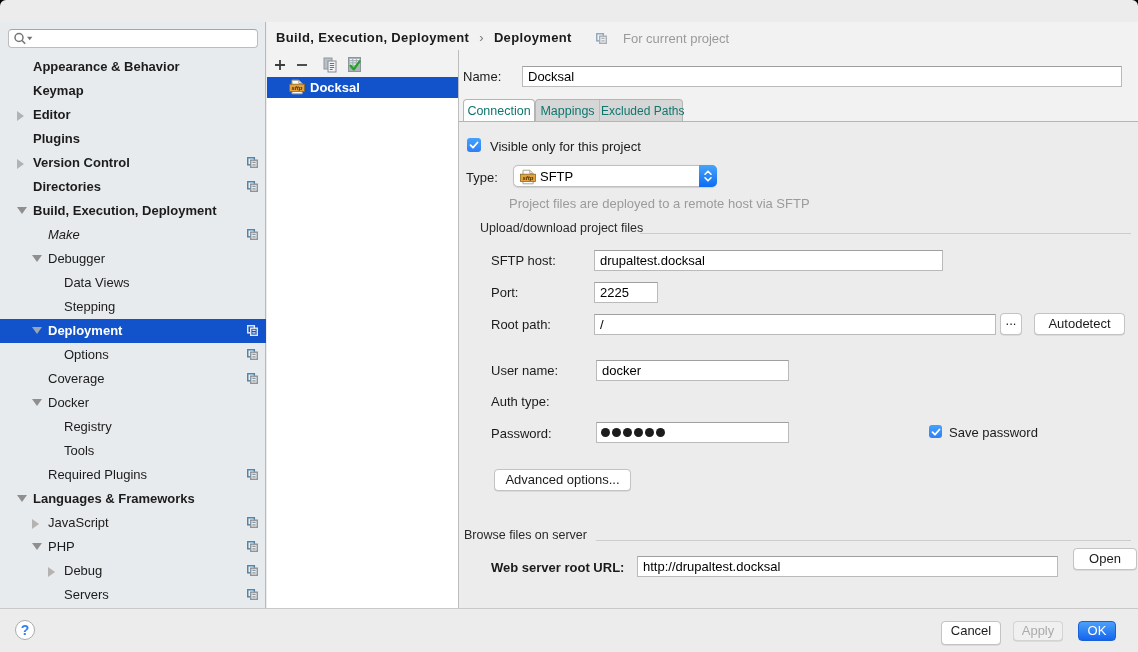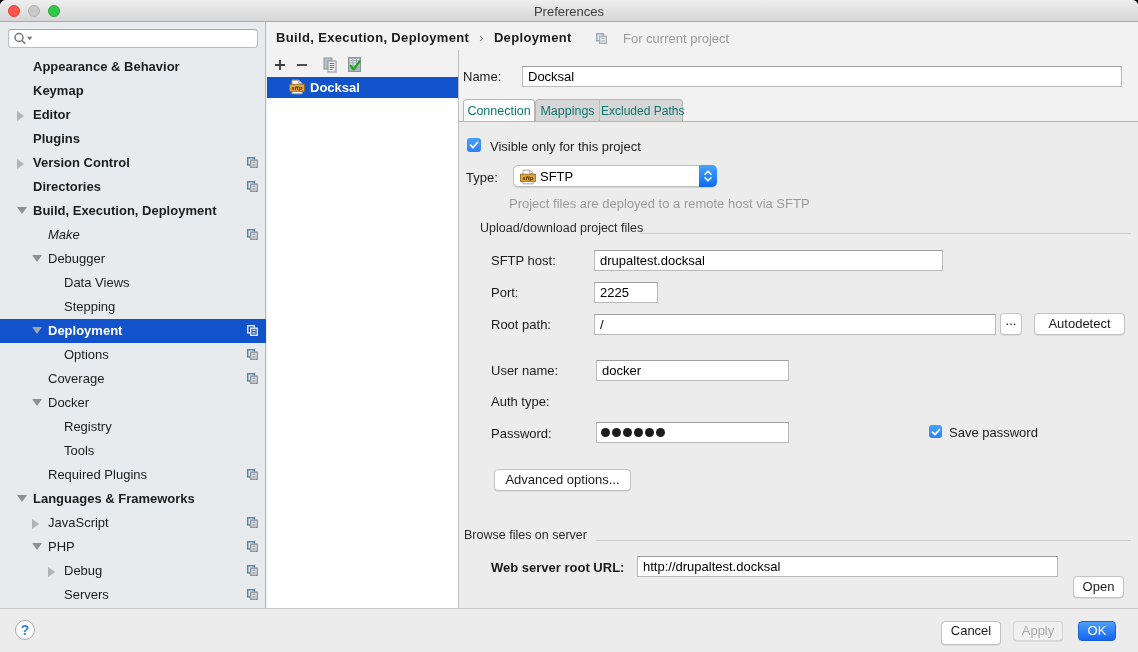--- a/index.html
+++ b/index.html
@@ -80,26 +80,20 @@
   border:1px solid #ababab; color:#2d7ff2; font-size:14px; font-weight:bold; text-align:center; line-height:19px; }
 #btn-cancel { left:941px; top:12px; width:60px; height:24px; line-height:18px; }
 #btn-apply { left:1013px; top:12px; width:50px; height:20px; line-height:18px; color:#ababab; background:#f0f0f0; border-color:#d4d4d4; }
 #btn-ok { left:1078px; top:12px; width:38px; height:20px; line-height:18px; color:#fff;
   background:linear-gradient(#4da0f9,#1465ee); border:1px solid #1a5fd7; border-radius:4px;
   position:absolute; font-size:13px; text-align:center; }
 </style>
 </head>
 <body>
 <div id="win">
-  <div id="titlebar" class="abs">
-    <div class="title abs">Preferences</div>
-    <div id="tl-r" class="tl abs"></div>
-    <div id="tl-y" class="tl abs"></div>
-    <div id="tl-g" class="tl abs"></div>
-  </div>
 
   <div id="sidebar" class="abs">
     <div id="search" class="abs">
         <svg width="24" height="15" viewBox="0 0 24 15" style="position:absolute;left:5px;top:2px;">
 <circle cx="5" cy="5.5" r="4" fill="none" stroke="#757575" stroke-width="1.5"></circle>
 <path d="M8 8.5 L11.2 11.8" stroke="#757575" stroke-width="1.6"></path>
 <path d="M13 4.8 h5.4 l-2.7 3.4 z" fill="#757575"></path>
 </svg>
       </div>
     <div id="tree" class="abs" style="left:0;top:33px;width:266px;">
@@ -337,21 +331,21 @@
         <svg width="12" height="12" viewBox="0 0 12 12">
           <path d="M2.5 6.2 L5 8.7 L9.5 3.5" fill="none" stroke="#fff" stroke-width="1.8" stroke-linecap="round" stroke-linejoin="round"></path>
         </svg>
       </div>
   <label class="flabel" style="left:949px;top:425px;">Save password</label>
   <div class="btn" style="left:494px;top:469px;width:137px;height:22px;line-height:20px;">Advanced options...</div>
   <div class="sep-text" style="left:464px;top:528px;">Browse files on server</div>
   <div class="sep-line" style="left:596px;top:540px;width:535px;"></div>
   <label class="flabel" style="left:491px;top:560px;font-weight:bold;">Web server root URL:</label>
   <div class="tf" style="left:637px;top:556px;width:421px;height:21px;">http://drupaltest.docksal</div>
-  <div class="btn" style="left:1073px;top:576px;width:51px;height:22px;line-height:20px;">Open</div>
+  <div class="btn" style="left:1073px;top:548px;width:64px;height:22px;line-height:20px;">Open</div>
   </div>
 
   <div id="bottombar" class="abs">
     <div id="helpbtn" class="abs">?</div>
     <div id="btn-cancel" class="btn">Cancel</div>
     <div id="btn-apply" class="btn">Apply</div>
     <div id="btn-ok">OK</div>
   </div>
 </div>
 

